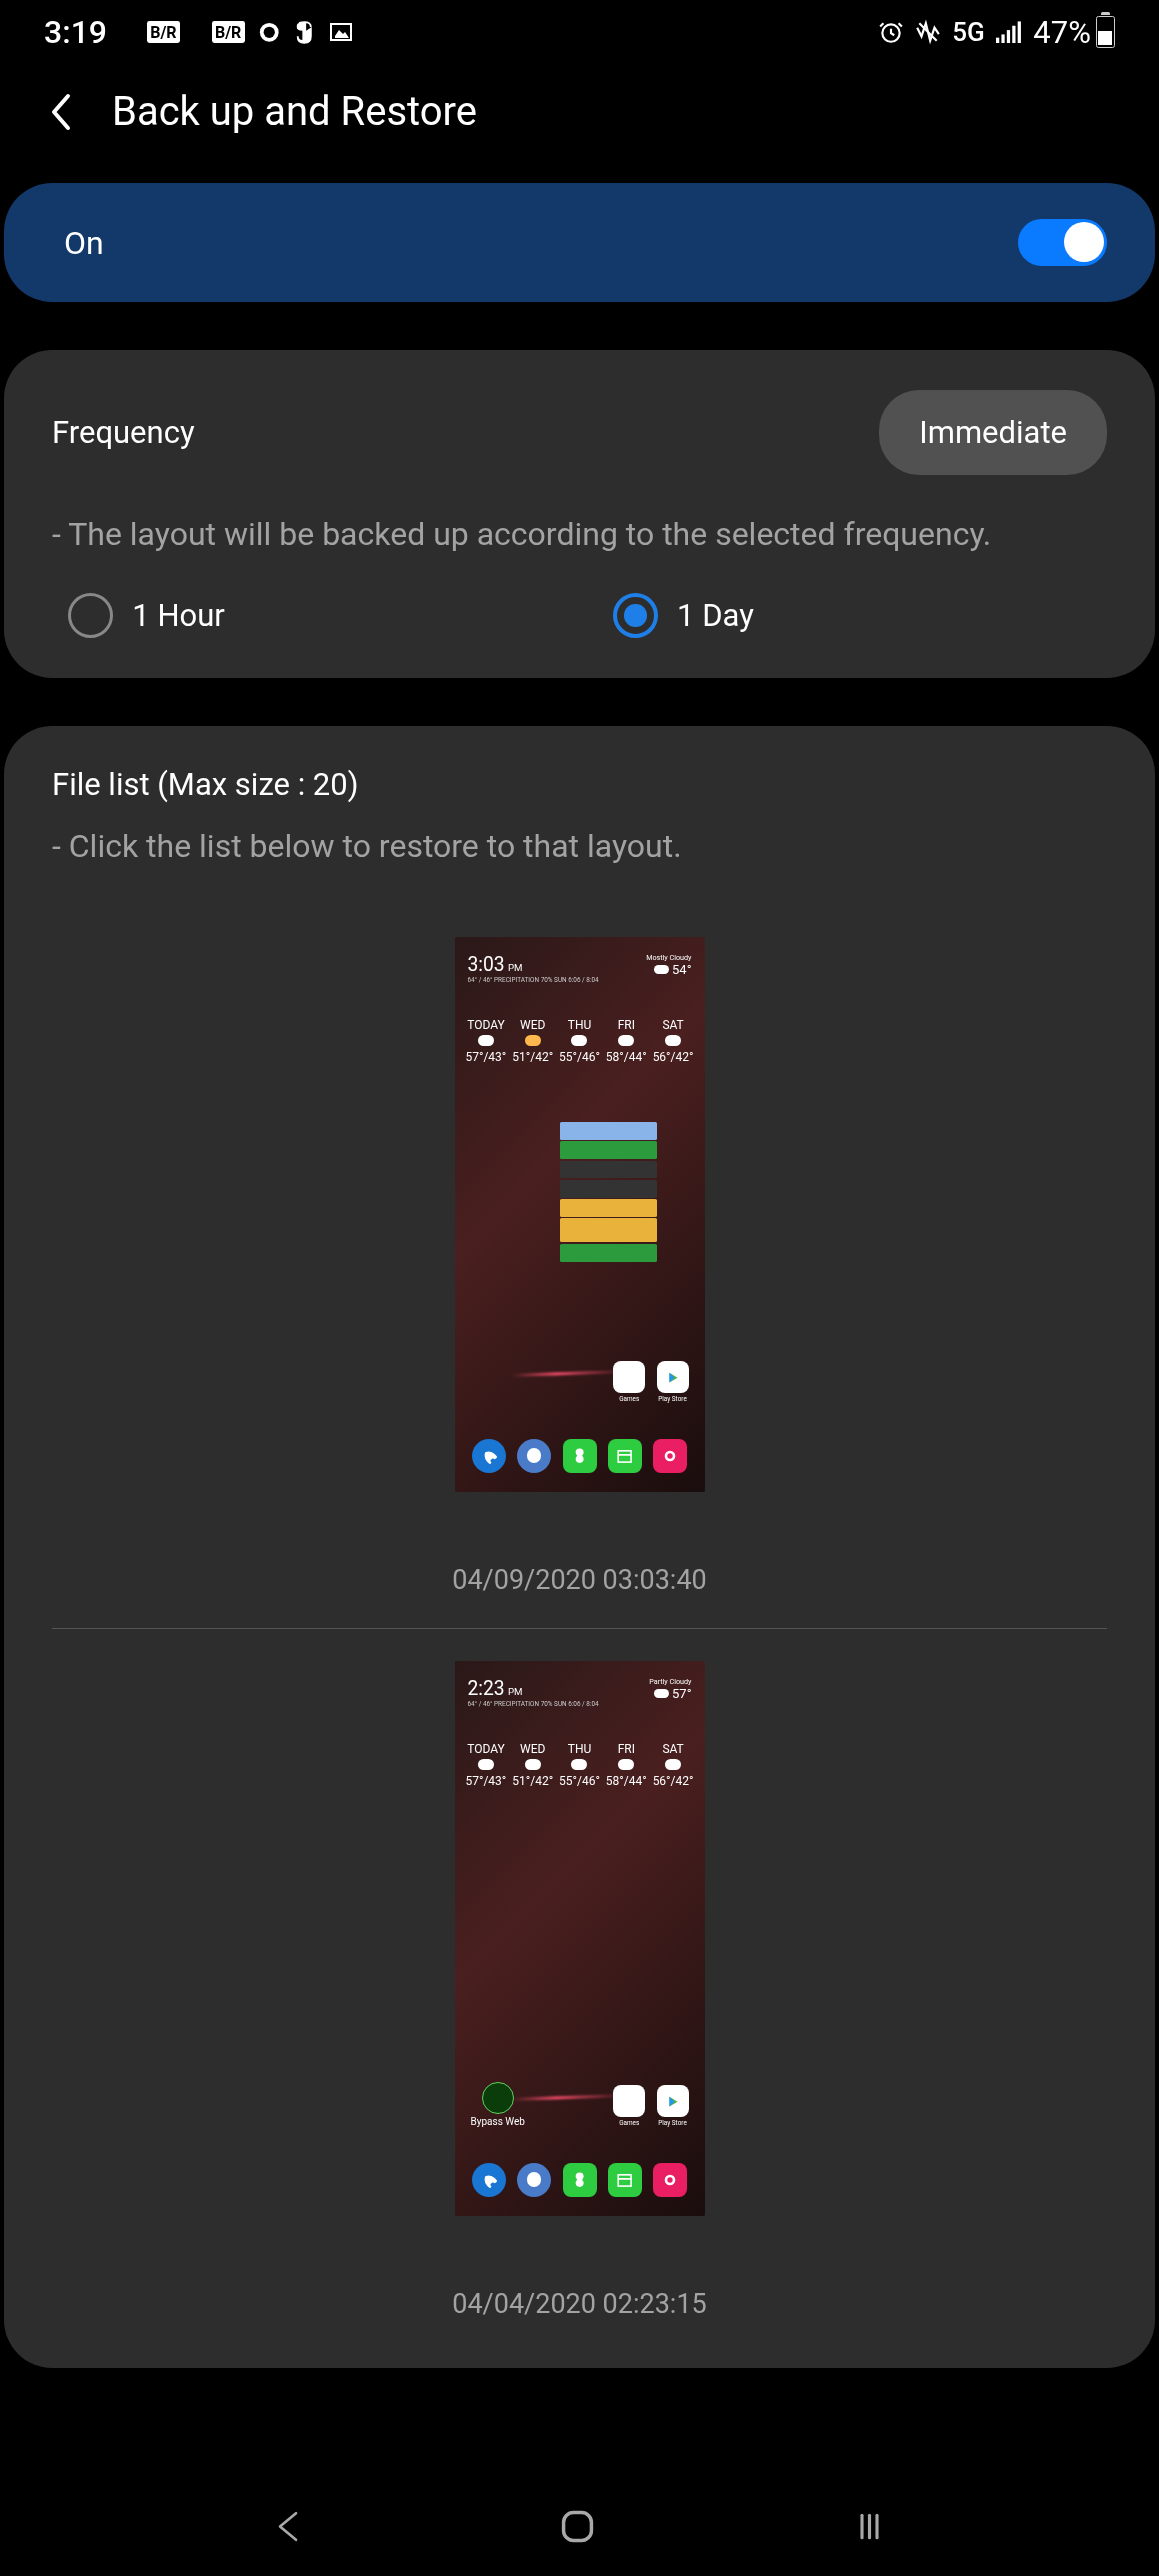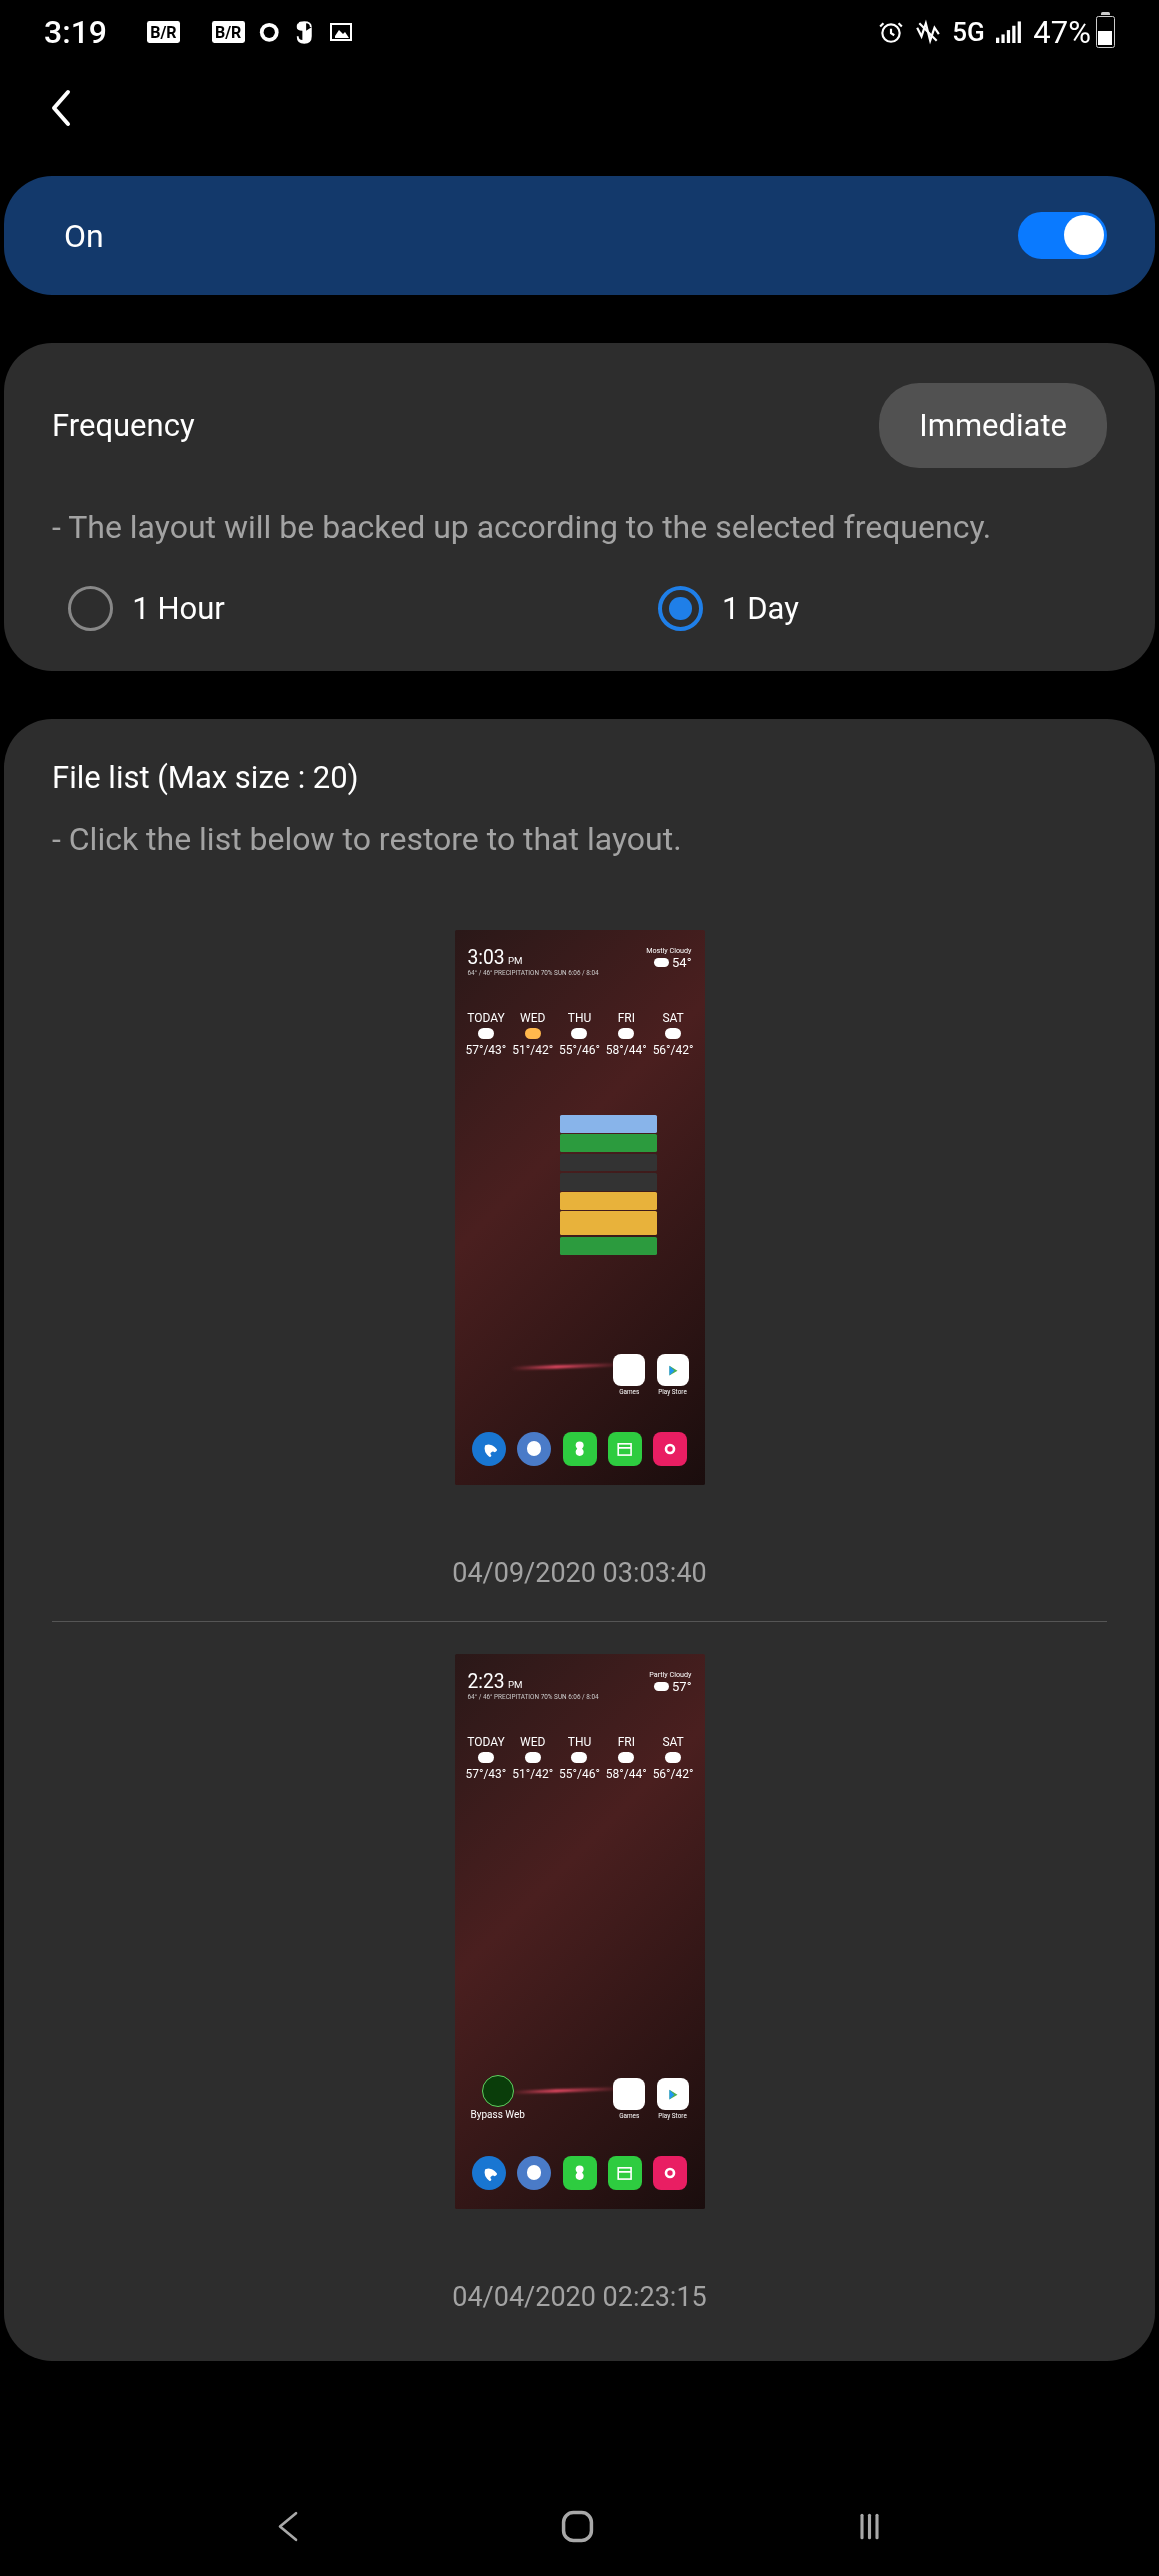--- a/index.html
+++ b/index.html
@@ -124,21 +124,21 @@
   font-size: 31px;
   cursor: pointer;
 }
 .note {
   color: #a3a3a3;
   font-size: 32px;
   margin-bottom: 40px;
 }
 .radio-row {
   display: flex;
-  gap: 111px;
+  gap: 66px;
   padding-left: 16px;
 }
 .radio-item {
   display: flex;
   align-items: center;
   gap: 19.3px;
   cursor: pointer;
 }
 .radio-outer {
   width: 45px;
@@ -344,20 +344,21 @@
     </div>
   </div>
 </div>
 
 <div class="header">
   <span class="back-chevron">
     <svg width="24" height="40" viewBox="0 0 24 40">
         <polyline points="20,4 6,20 20,36" fill="none" stroke="#fff" stroke-width="4" stroke-linecap="round" stroke-linejoin="round"></polyline>
       </svg>
   </span>
+  <div class="header-title">Back up and Restore</div>
 </div>
 
 <div class="card toggle-card">
   <span class="toggle-label">On</span>
   <div class="switch">
     <div class="switch-knob"></div>
   </div>
 </div>
 
 <div class="card gray-card">

